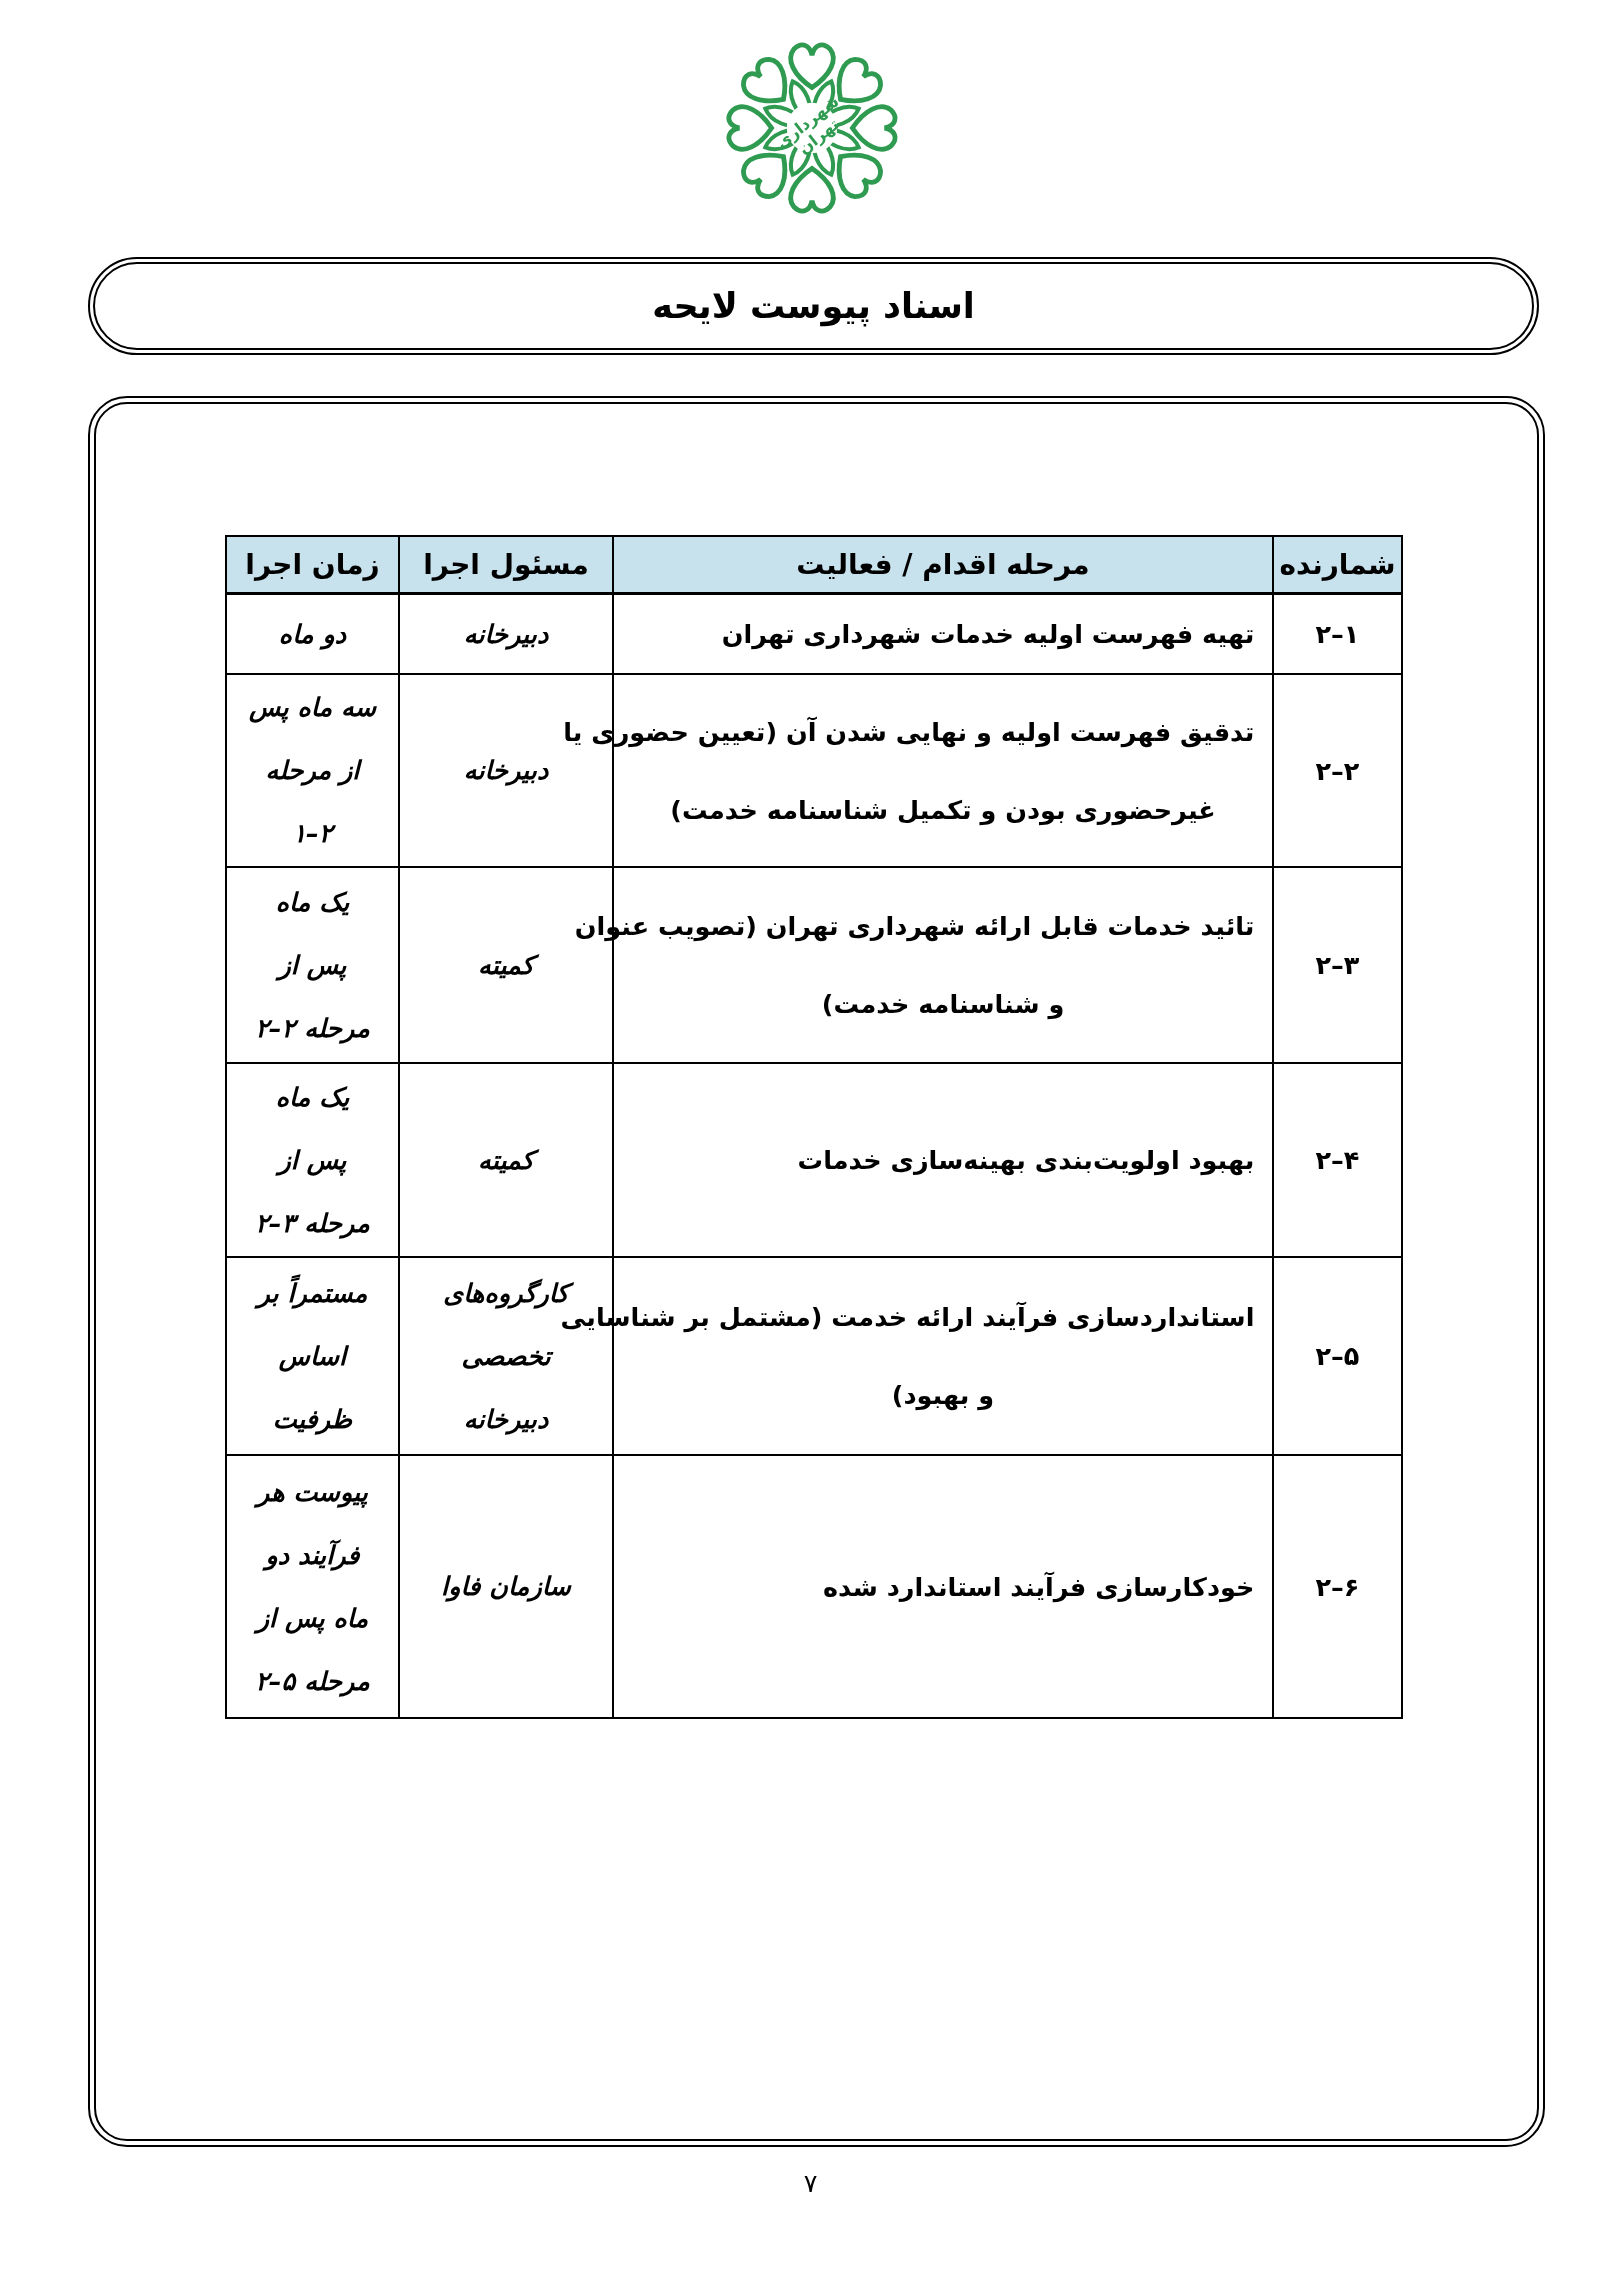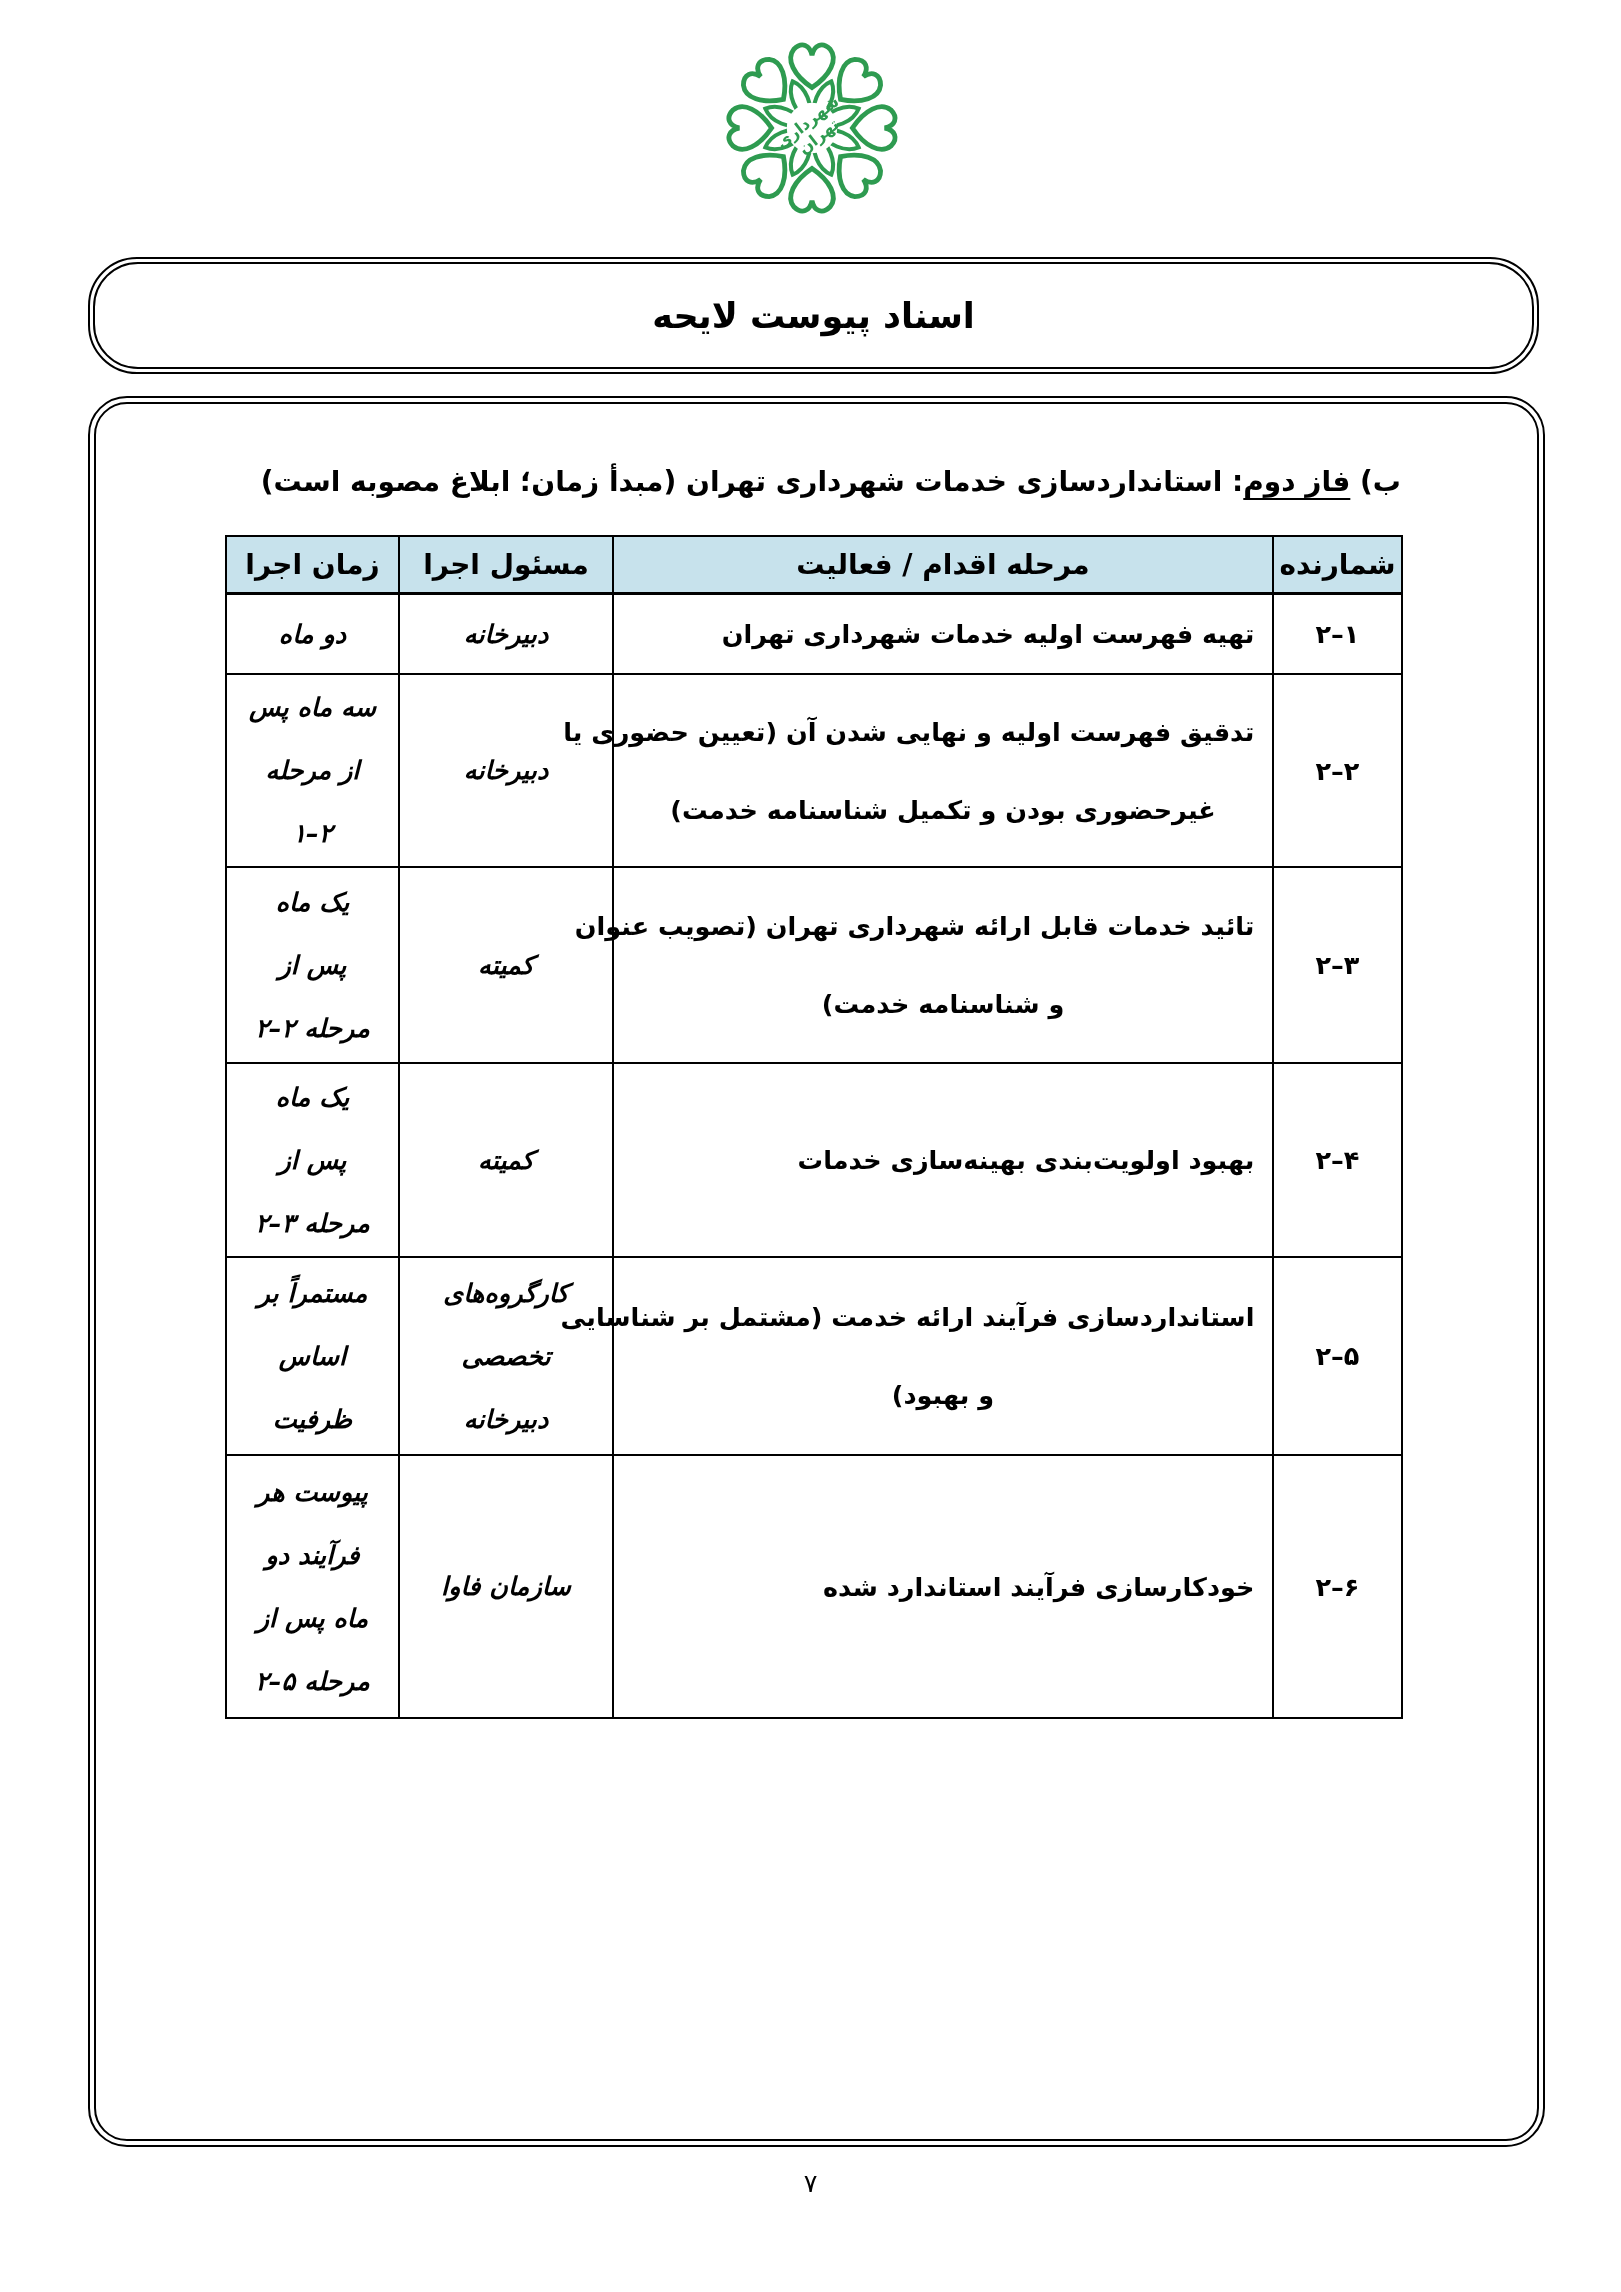--- a/index.html
+++ b/index.html
@@ -13,21 +13,21 @@
     background:#fff;color:#000;
     font-family:"DejaVu Sans",sans-serif;
     overflow:hidden;
   }
   
   .logo{position:absolute;left:711px;top:23.5px;width:202px;height:208px;}
   .logo-stroke{fill:#fff;stroke:var(--logo-green);}
   .logo-text{fill:var(--logo-green);font-family:"DejaVu Sans",sans-serif;font-weight:bold;text-anchor:middle;}
   
   .banner-outer{
-    position:absolute;left:88px;top:257px;width:1451px;height:117px;
+    position:absolute;left:88px;top:257px;width:1451px;height:98px;
     border:2px solid #000;border-radius:49px;padding:2.9px;box-sizing:border-box;
   }
   .banner-inner{
     width:100%;height:100%;box-sizing:border-box;
     border:2.9px solid #000;border-radius:45px;
     display:flex;align-items:center;justify-content:center;
   }
   .banner-title{font-size:35px;font-weight:bold;direction:rtl;}
   
   .bigbox-outer{
@@ -150,21 +150,20 @@
   <div class="banner-outer">
     <div class="banner-inner">
       <div class="banner-title">اسناد پیوست لایحه</div>
     </div>
   </div>
 
   <div class="bigbox-outer">
     <div class="bigbox-inner"></div>
   </div>
 
-  <div class="section-heading"><span>ب) </span><span class="underlined">فاز دوم</span><span>: استانداردسازی خدمات شهرداری تهران (مبدأ زمان؛ ابلاغ مصوبه است)</span></div>
 
   <table class="phase-table">
     <colgroup>
       <col style="width:129px">
       <col style="width:660px">
       <col style="width:214px">
       <col style="width:173px">
     </colgroup>
     <thead>
       <tr id="header-row">

